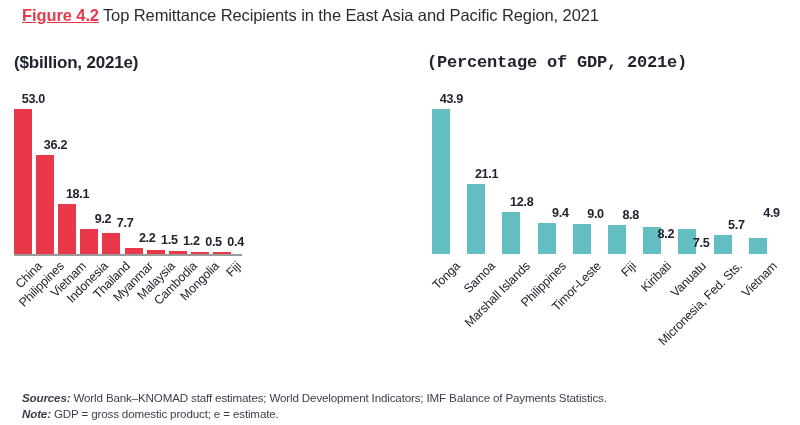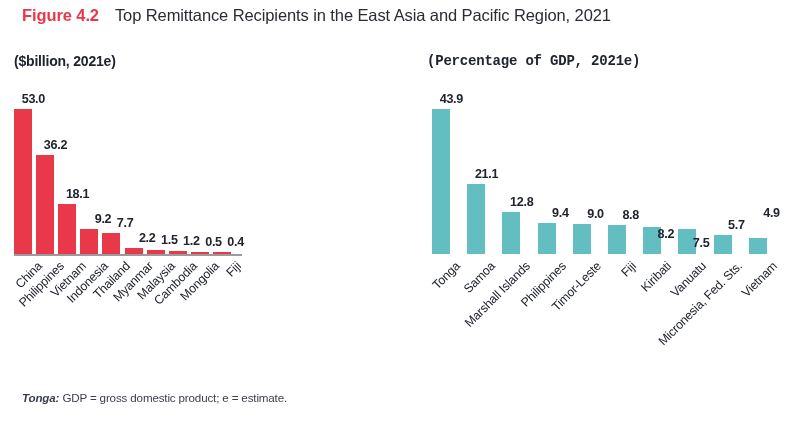--- a/index.html
+++ b/index.html
@@ -17,32 +17,33 @@
     left:22px; top:2px;
     width:760px;
     font-size:16.5px;
     line-height:26px;
     white-space:nowrap;
     letter-spacing:-0.1px;
   }
   #figure-title .fig-num{
     color:#e8384a;
     font-weight:bold;
-    margin-right:16px;
+    margin-right:4px;
+    text-decoration:underline;
   }
   #figure-title .fig-text{ color:#2b2b33; }
 
   
   .panel{ position:absolute; top:0; height:425px; }
   #panel-left{ left:0; width:415px; }
   #panel-right{ left:415px; width:385px; }
 
   .panel-caption{
     position:absolute;
-    font-size:14px;
+    font-size:17px;
     font-weight:bold;
     color:#20242e;
     white-space:nowrap;
     letter-spacing:-0.2px;
   }
   #caption-left{ left:14px; top:53px; }
   #caption-right{ left:12px; top:53px;font-family:Liberation Mono, monospace; }
 
   
   .plot{
@@ -177,14 +178,15 @@
     <div class="cat-label" style="left: 284.4px;">Vanuatu</div>
     <div class="bar teal" style="left: 298.6px; top: 235.173px; height: 18.8269px; bottom: auto; position: absolute;"></div>
     <div class="bar-value" style="left: 285.6px; top: 218.173px;">5.7</div>
     <div class="cat-label" style="left: 319.6px;">Micronesia, Fed. Sts.</div>
     <div class="bar teal" style="left: 333.8px; top: 237.815px; height: 16.1845px; bottom: auto; position: absolute;"></div>
     <div class="bar-value" style="left: 320.8px; top: 206px;">4.9</div>
     <div class="cat-label" style="left: 354.8px;">Vietnam</div>
   </div>
 
 <div id="footnotes">
-  <div><span class="lead">Tonga:</span><span> GDP = gross domestic product; e = estimate.</span></div>
+  <div><span class="lead">Sources:</span><span> World Bank–KNOMAD staff estimates; World Development Indicators; IMF Balance of Payments Statistics.</span></div>
+  <div><span class="lead">Note:</span><span> GDP = gross domestic product; e = estimate.</span></div>
 </div>
 
 </body></html>

